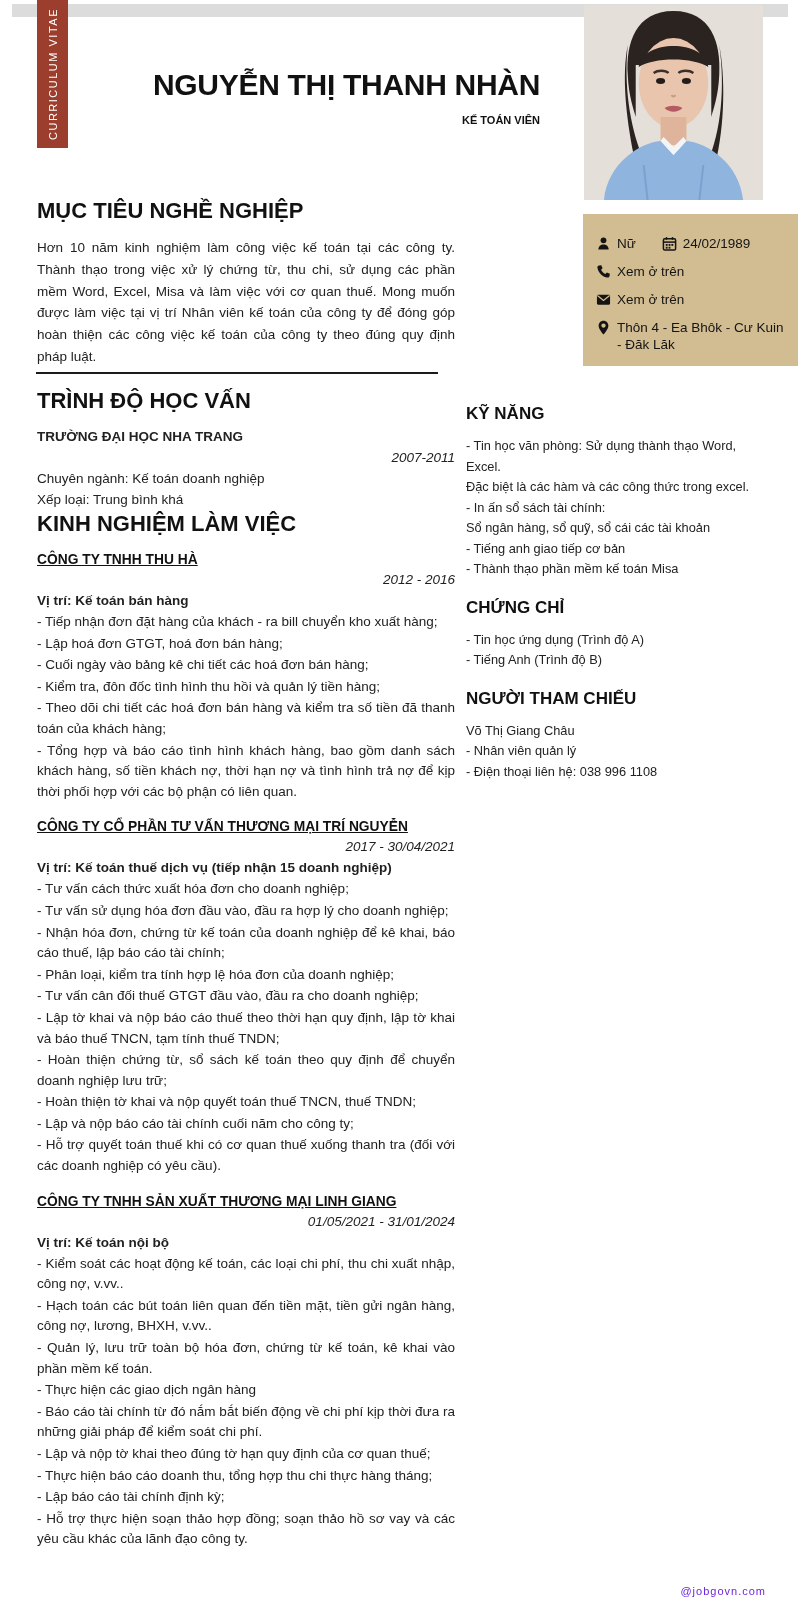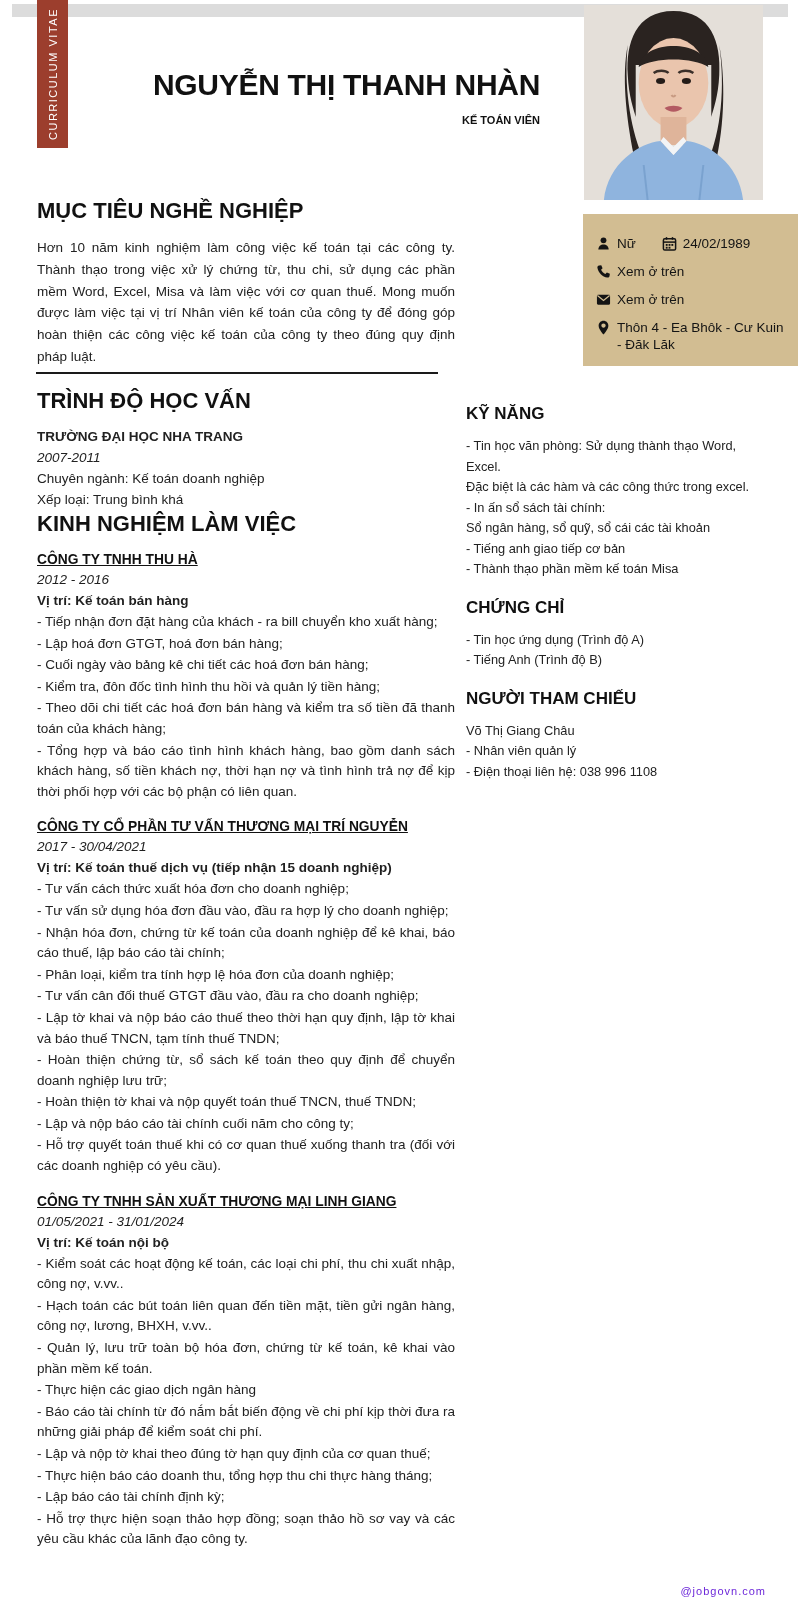--- a/index.html
+++ b/index.html
@@ -31,21 +31,21 @@
   }
   .info-row { display:flex; align-items:flex-start; margin-bottom:11px; line-height:17px; }
   .info-row .ic { width:15px; height:15px; flex:0 0 15px; margin-right:6px; margin-top:1px; }
   .info-row .ic svg { display:block; width:15px; height:15px; }
   .gap { width:26px; }
   .divider { position:absolute; left:36px; top:372px; width:402px; border-top:2px solid #1a1a1a; }
   .left-col { position:absolute; left:37px; top:388px; width:418px; }
   .right-col { position:absolute; left:466px; top:404px; width:298px; }
   .edu p { font-size:13.5px; line-height:20px; color:#222; }
   .school { font-weight:700; font-size:13.5px; }
-  .period { font-style:italic; }
+  .period { font-style:italic;text-align:right; }
   .exp-head { margin-top:16px; }
   .job { margin-top:15px; }
   .company { font-weight:700; font-size:13.8px; line-height:19px; color:#111;text-decoration:underline; }
   .job .period { font-size:13.5px; line-height:20px; }
   .position { font-weight:700; font-size:13.5px; line-height:20px; }
   .job p.bullet, .edu p, .job .period, .position { margin:1px 0; }
   .bullet { font-size:13.5px; line-height:20.6px; text-align:justify; color:#222; }
   h3.sec { font-size:17px; font-weight:700; color:#111; margin:0 0 12px 0; }
   .rsec { margin-bottom:18px; }
   .rsec p { font-size:12.8px; line-height:20.5px; color:#222; margin:0; }

